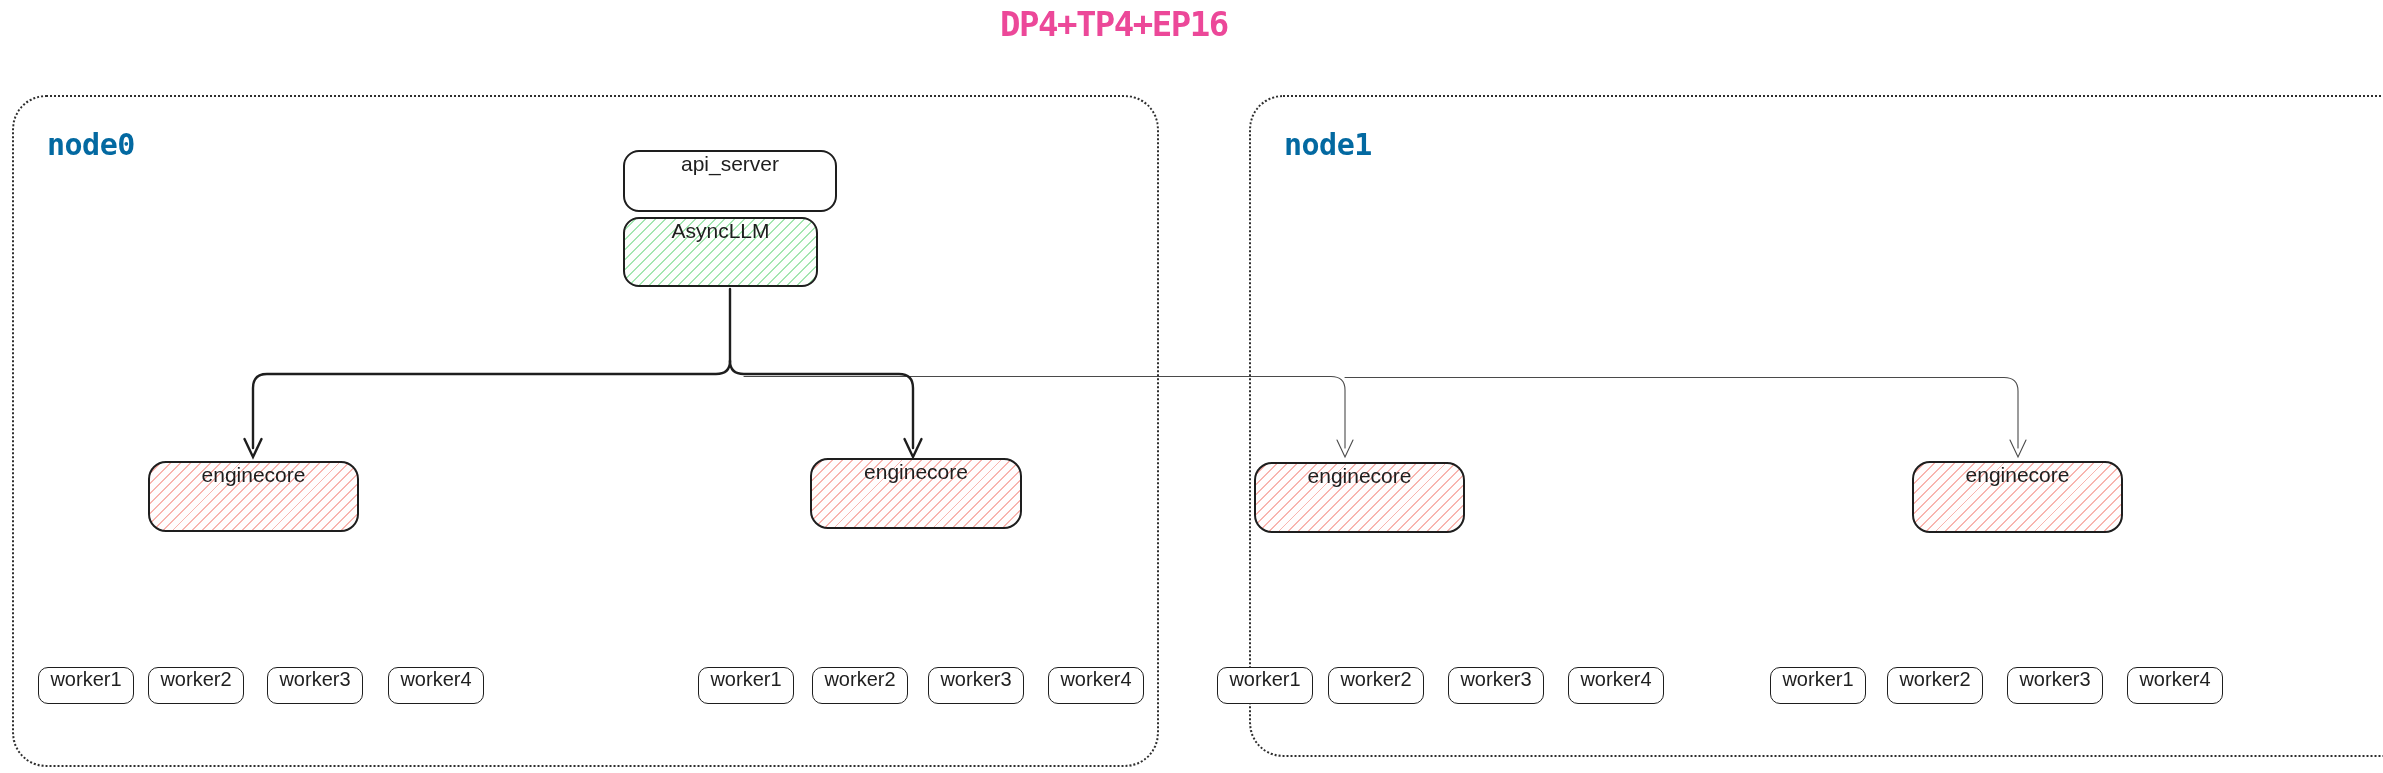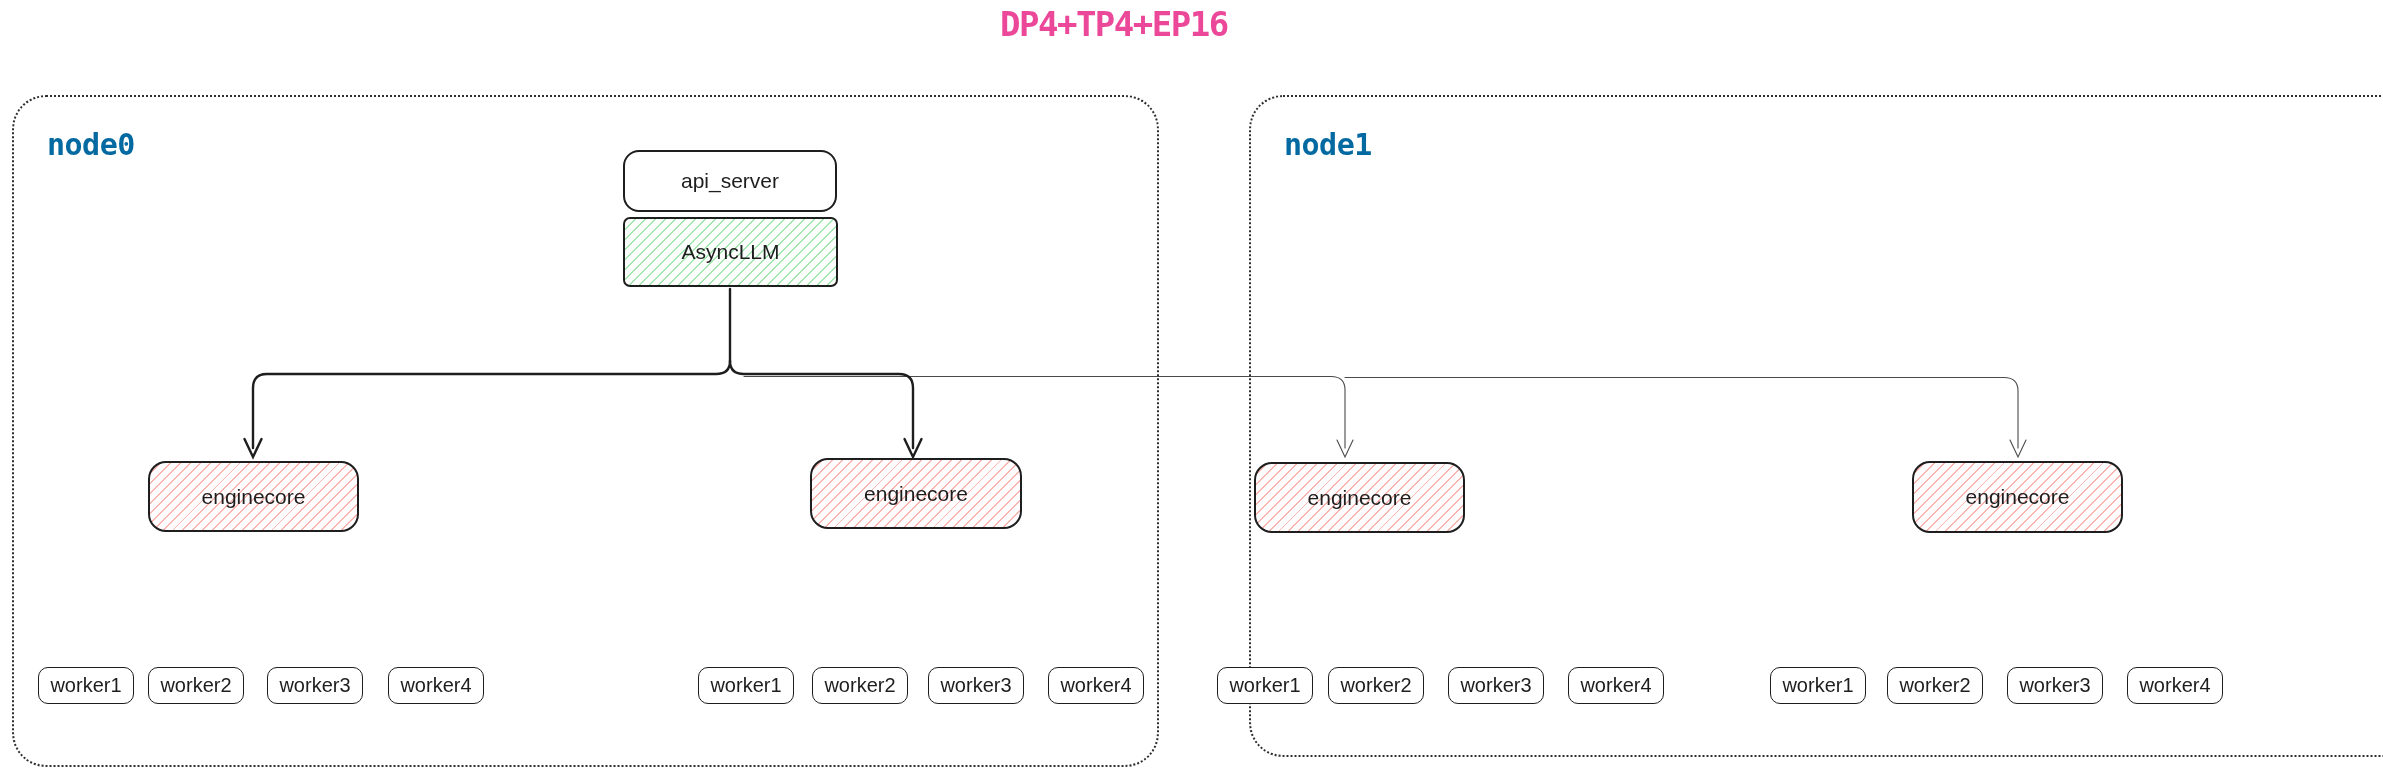--- a/index.html
+++ b/index.html
@@ -26,31 +26,31 @@
   .node0{left:12px;top:95px;width:1143px;height:668px;}
   .node1{left:1249px;top:95px;width:1186px;height:658px;}
   .node-label{
     position:absolute;left:33px;top:30px;
     font-family:"DejaVu Sans Mono", monospace;
     font-size:30px;font-weight:700;letter-spacing:-0.5px;
     color:#0369a1;white-space:nowrap;
   }
   .box{
     position:absolute;
-    display:flex;align-items:center;justify-content:center;
+    display:flex;justify-content:center;
     border:2px solid #1e1e1e;
     background:#ffffff;
     font-size:21px;
     color:#1e1e1e;
     box-sizing:border-box;
     white-space:nowrap;
   }
   .api-server{left:623px;top:150px;width:214px;height:62px;border-radius:16px;z-index:3;}
   .asyncllm{
-    left:623px;top:217px;width:215px;height:70px;border-radius:7px;z-index:2;
+    left:623px;top:217px;width:195px;height:70px;border-radius:16px;z-index:2;
     background-color:#fdfffd;
     background-image:repeating-linear-gradient(135deg,#a3e6b0 0,#a3e6b0 1.4px,transparent 1.4px,transparent 7px);
   }
   .enginecore{
     border-radius:18px;z-index:2;
     background-color:#fffdfd;
     background-image:repeating-linear-gradient(135deg,#f8b4ae 0,#f8b4ae 1.3px,transparent 1.3px,transparent 7px);
   }
   .ec1{left:148px;top:461px;width:211px;height:71px;}
   .ec2{left:810px;top:458px;width:212px;height:71px;}

